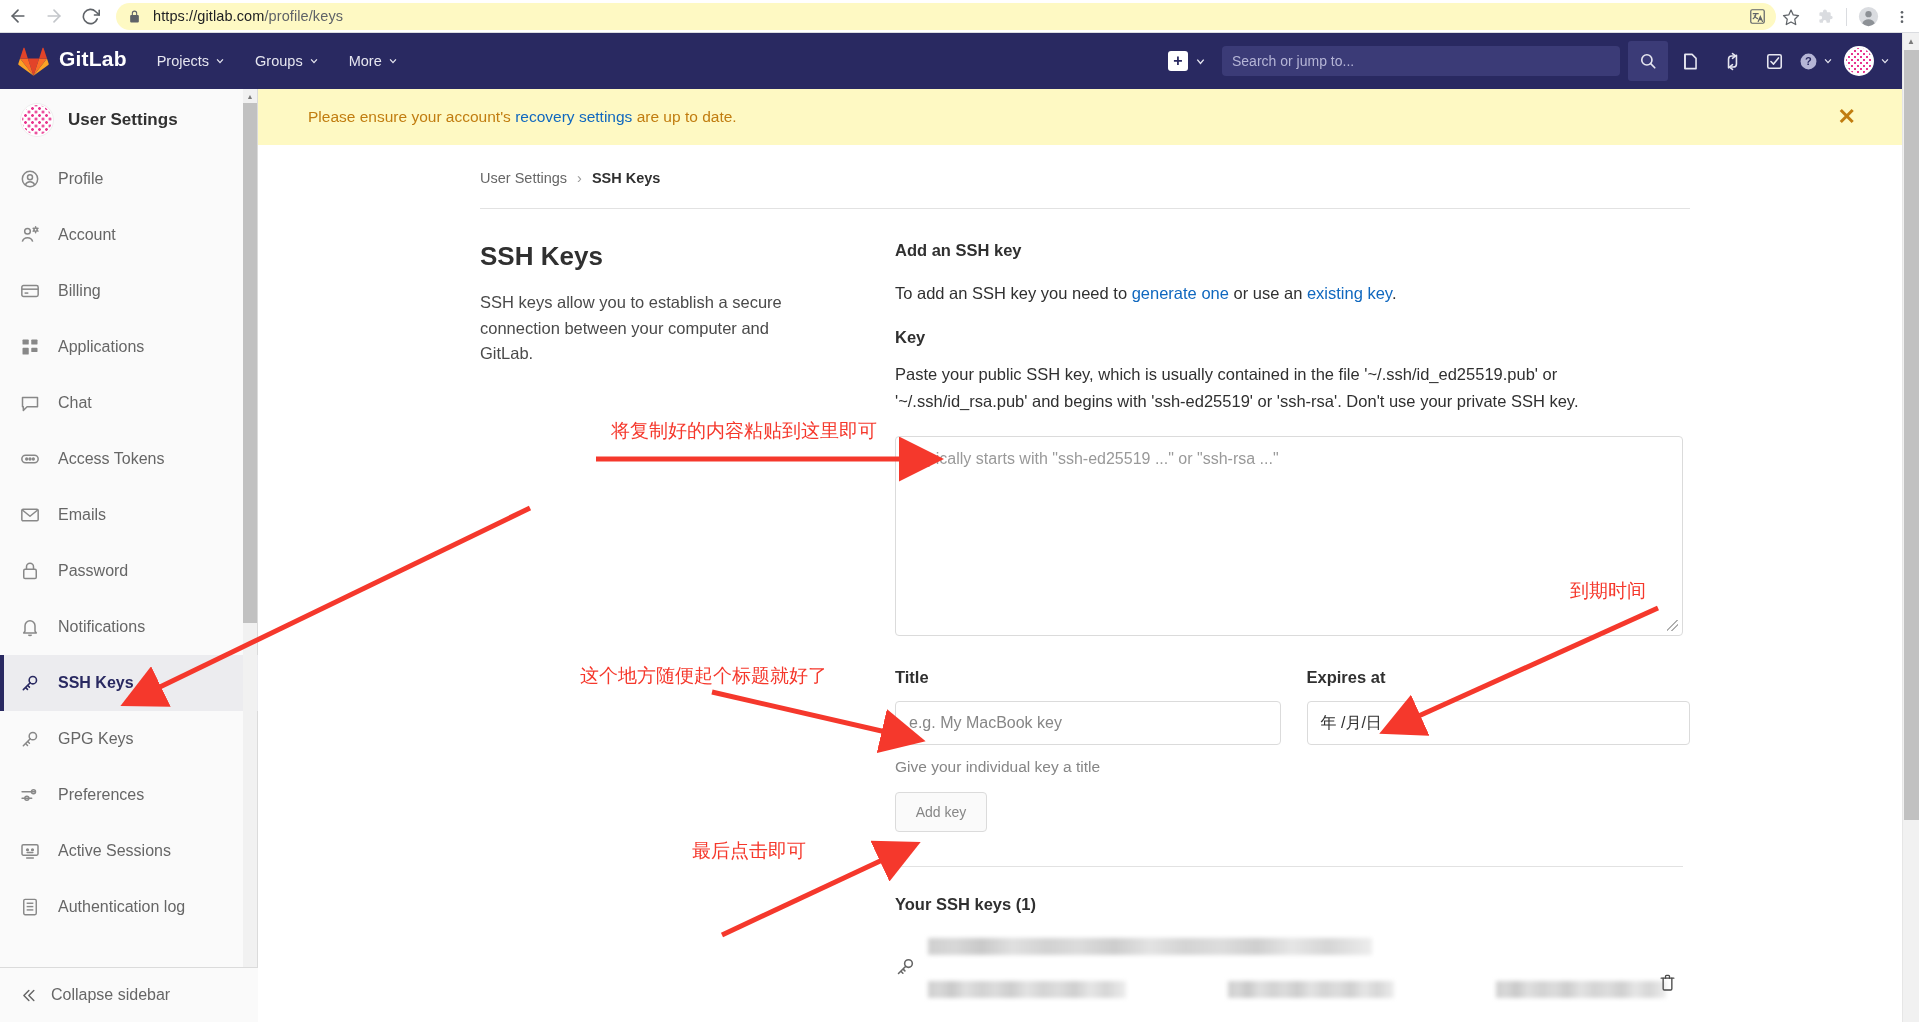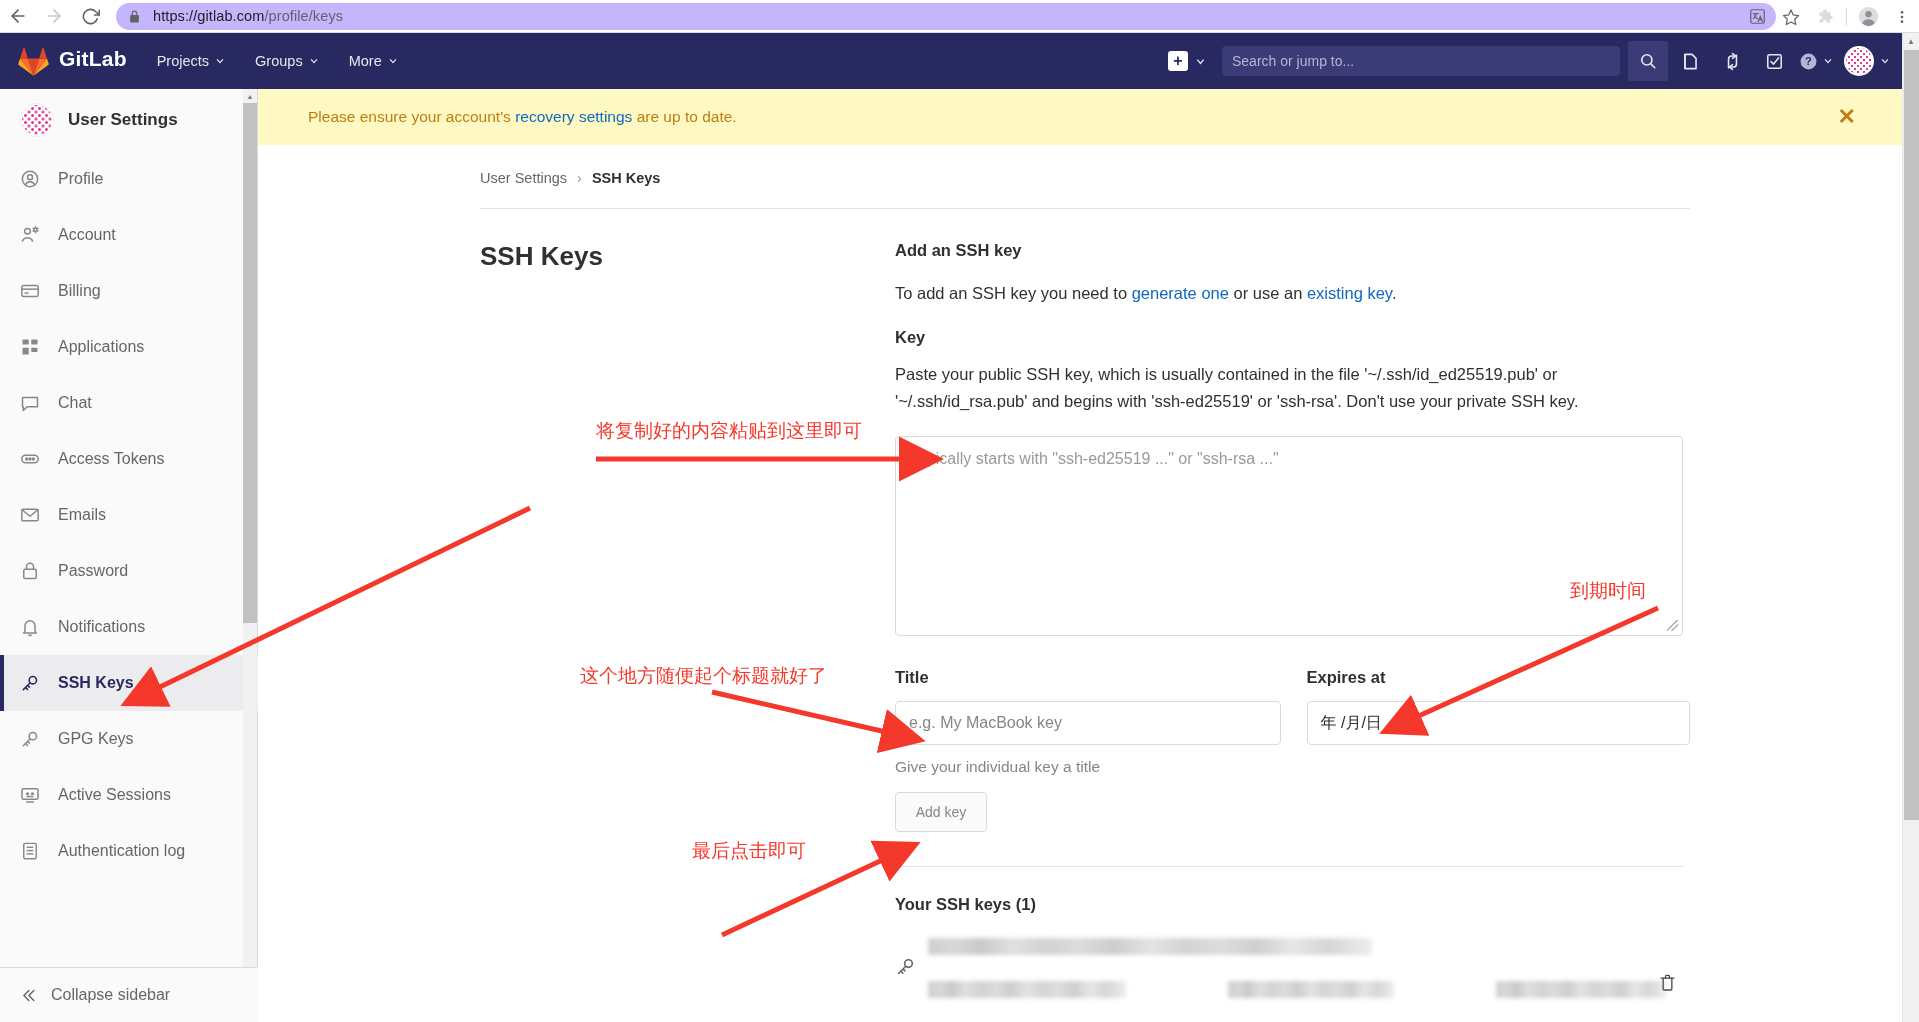--- a/index.html
+++ b/index.html
@@ -23,21 +23,21 @@
     width: 36px; height: 33px;
     display: flex; align-items: center; justify-content: center;
     color: #5f6368;
   }
   .nav-btn.disabled { color: #c3c6ca; }
   #omnibox {
     margin-left: 8px;
     height: 27px;
     flex: 1;
     max-width: 1660px;
-    background: #c4b5fd;
+    background: #fef9c3;
     border-radius: 14px;
     display: flex; align-items: center;
     padding: 0 12px;
   }
   #omnibox .lock { margin-right: 12px; display:flex; align-items:center; }
   #url-text {
     font-size: 14.5px;
     color: #202124;
     letter-spacing: .1px;
     white-space: nowrap;
@@ -422,21 +422,21 @@
     pointer-events: none;
     z-index: 50;
   }
   .cn-note {
     position: absolute;
     color: #f5382c;
     font-size: 19px;
     white-space: nowrap;
     font-family: "DejaVu Sans", sans-serif;
   }
-  #note-paste   { left: 596px;  top: 418px; font-family: Liberation Mono, monospace; }
+  #note-paste   { left: 611px;  top: 418px; font-family: Liberation Mono, monospace; }
   #note-title   { left: 580px;  top: 663px; }
   #note-expire  { left: 1570px; top: 578px; }
   #note-click   { left: 692px;  top: 838px; }
 </style>
 </head>
 <body>
 
 <div id="browser-chrome">
   <div class="nav-btn">
     <svg width="20" height="20" viewBox="0 0 24 24" fill="none" stroke="currentColor" stroke-width="2" stroke-linecap="round" stroke-linejoin="round">
@@ -705,20 +705,31 @@
     <div class="sb-item">
       <span class="sb-icon">
           <svg width="20" height="20" viewBox="0 0 24 24" fill="none" stroke="currentColor" stroke-width="1.8" stroke-linecap="round">
             <circle cx="15.4" cy="8.6" r="4.4"></circle>
             <path d="M12.3 11.7 4 20M6.8 17.5l2.2 2.2M9.3 15l2 2"></path>
           </svg>
         </span>
       <span class="sb-label">GPG Keys</span>
     </div>
 
+    <div class="sb-item">
+      <span class="sb-icon">
+          <svg width="20" height="20" viewBox="0 0 24 24" fill="none" stroke="currentColor" stroke-width="1.8" stroke-linecap="round">
+            <line x1="2.5" y1="8" x2="18" y2="8"></line>
+            <circle cx="16.2" cy="8" r="2.4"></circle>
+            <line x1="2.5" y1="16" x2="14" y2="16"></line>
+            <circle cx="8.2" cy="16" r="2.4"></circle>
+          </svg>
+        </span>
+      <span class="sb-label">Preferences</span>
+    </div>
 
     <div class="sb-item">
       <span class="sb-icon">
           <svg width="20" height="20" viewBox="0 0 24 24" fill="none" stroke="currentColor" stroke-width="1.8">
             <rect x="2.4" y="4.5" width="19.2" height="12.5" rx="1.6"></rect>
             <line x1="8" y1="20.4" x2="16" y2="20.4" stroke-linecap="round"></line>
             <circle cx="9" cy="10.5" r="1" fill="currentColor"></circle>
             <circle cx="15" cy="10.5" r="1" fill="currentColor"></circle>
             <line x1="8.6" y1="13.8" x2="15.4" y2="13.8" stroke-linecap="round"></line>
           </svg>
@@ -766,20 +777,21 @@
     <span>User Settings</span>
     <span class="crumb-sep">›</span>
     <span class="crumb-current">SSH Keys</span>
   </div>
   <div id="breadcrumb-rule"></div>
 
   <div id="two-col">
 
     <div id="left-col">
       <h1 id="page-title">SSH Keys</h1>
+      <div id="page-desc">SSH keys allow you to establish a secure connection between your computer and GitLab.</div>
     </div>
 
     <div id="right-col">
       <div class="section-head">Add an SSH key</div>
 
       <div class="section-para"><span>To add an SSH key you need to </span><a href="#">generate one</a><span> or use an </span><a href="#">existing key</a><span>.</span></div>
 
       <div class="field-label">Key</div>
       <div class="section-para">Paste your public SSH key, which is usually contained in the file '~/.ssh/id_ed25519.pub' or '~/.ssh/id_rsa.pub' and begins with 'ssh-ed25519' or 'ssh-rsa'. Don't use your private SSH key.</div>
 

